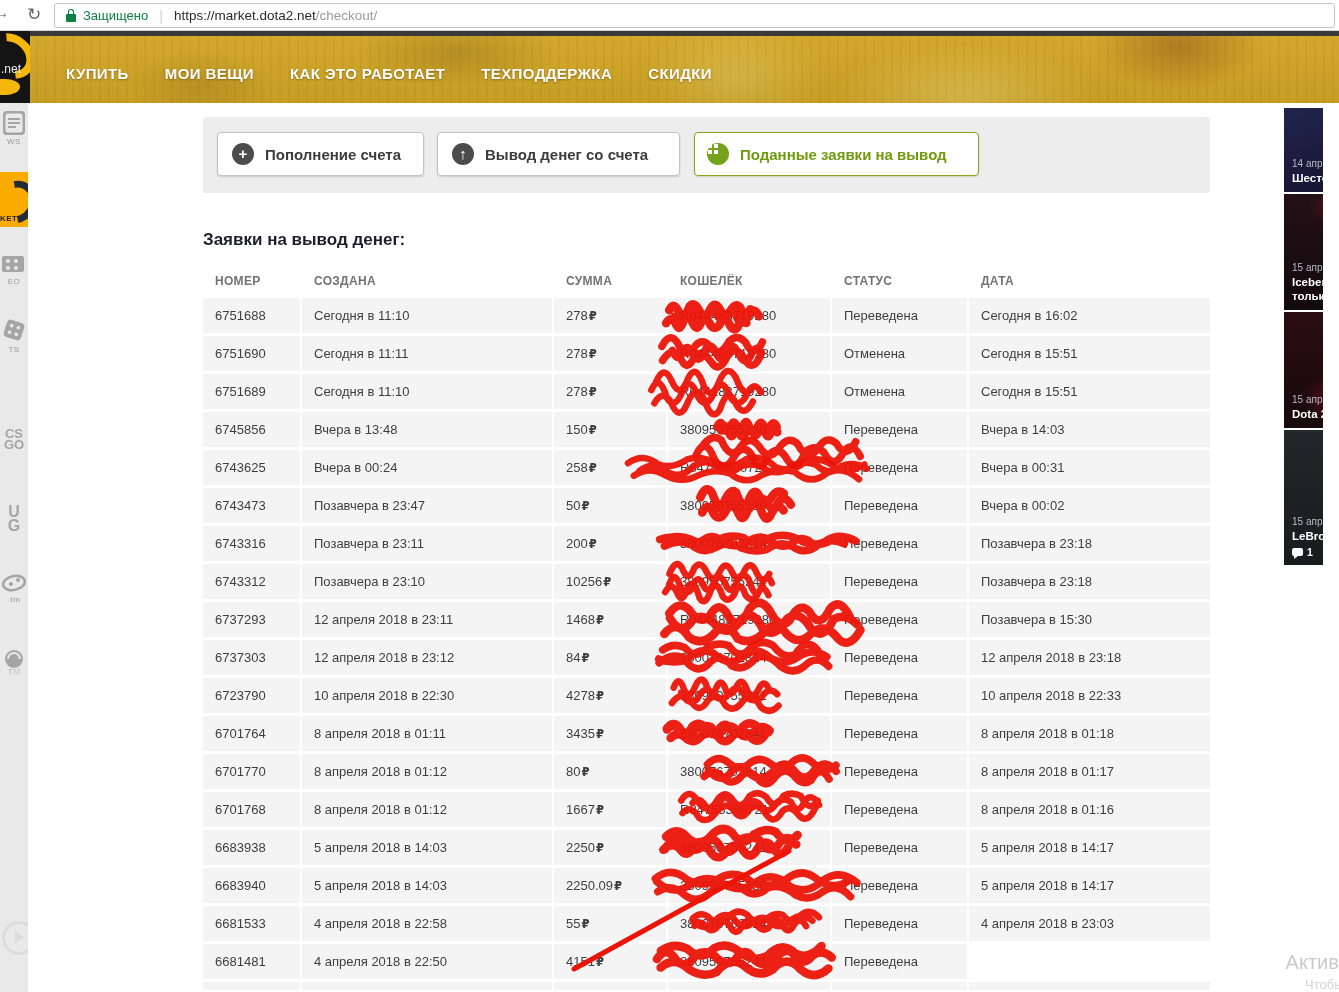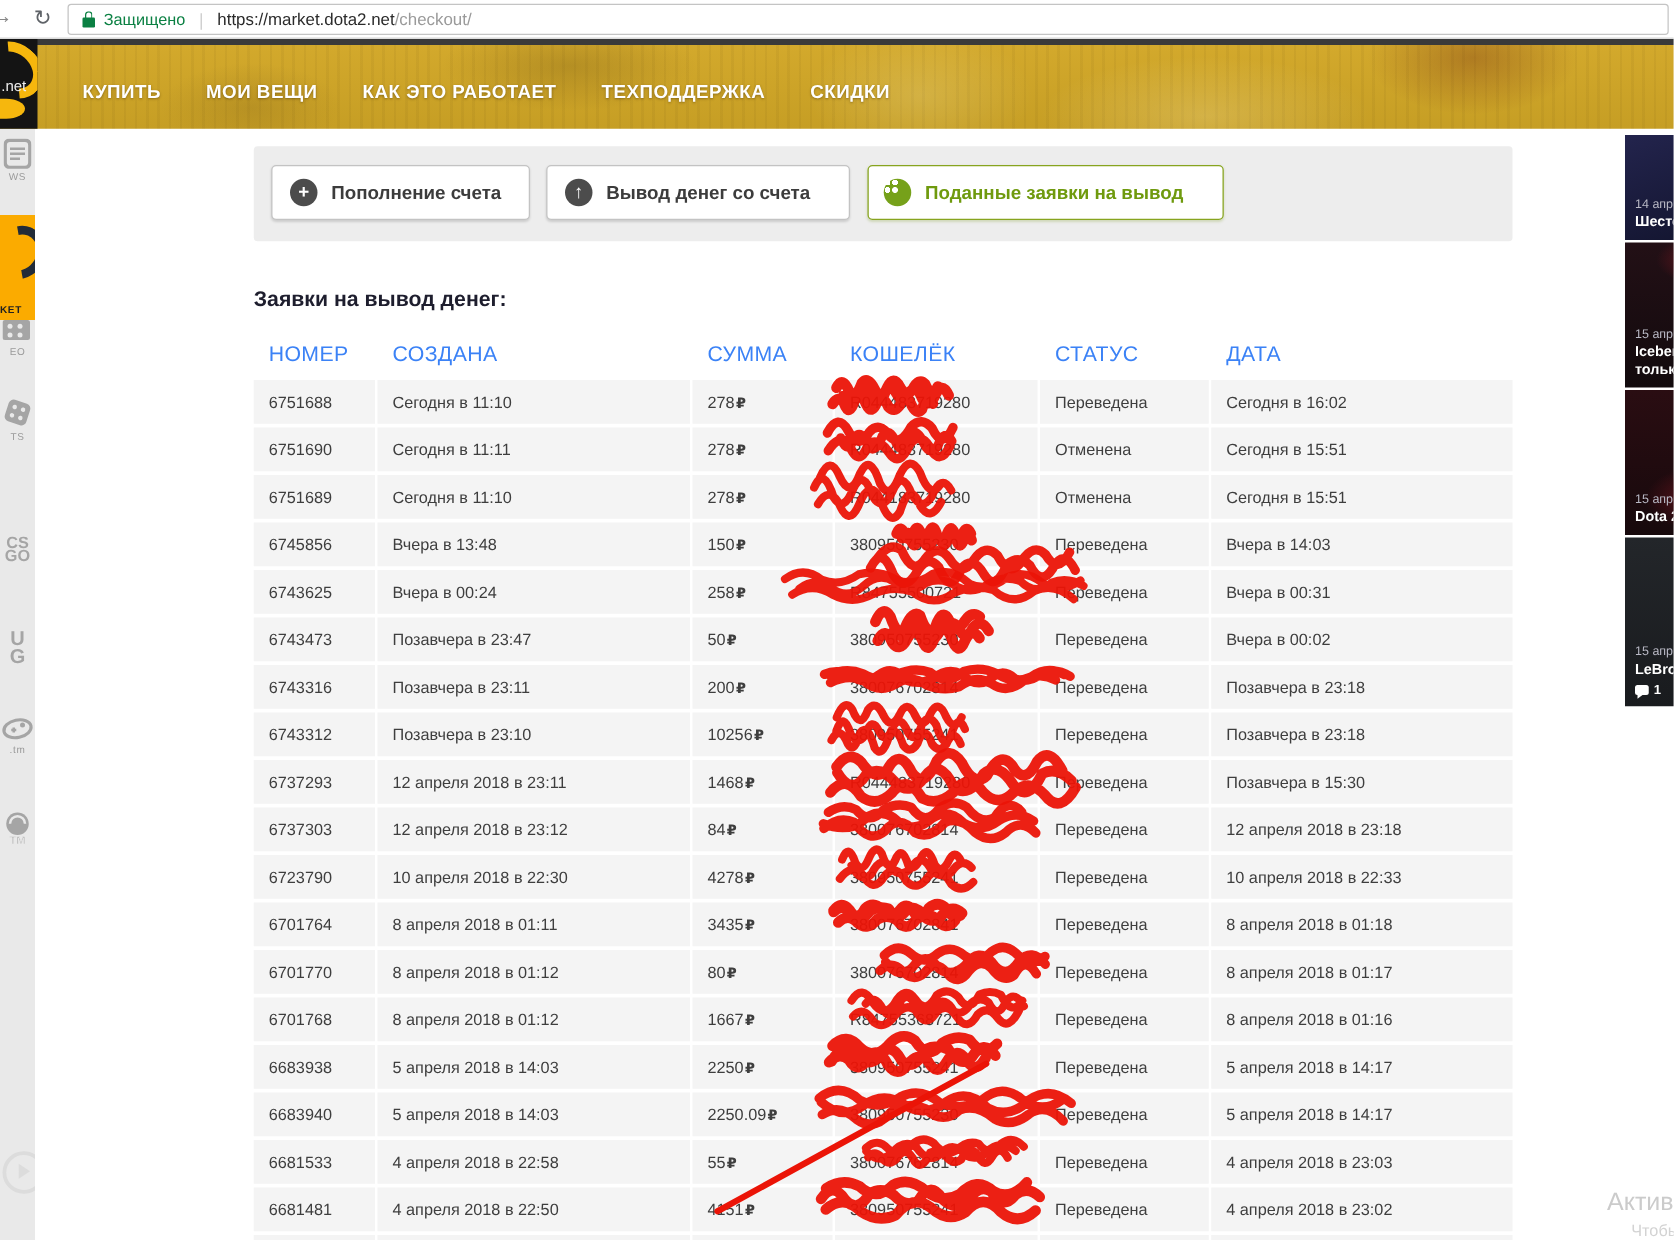--- a/index.html
+++ b/index.html
@@ -40,21 +40,21 @@
   .logo-net{position:absolute;left:1px;top:31px;color:#eee;font-size:12px;}
   .logo-blob{position:absolute;left:-10px;top:48px;width:30px;height:16px;background:#f6b70d;border-radius:40% 60% 60% 40%;}
   .main-nav{position:absolute;left:66px;top:0;height:74px;display:flex;align-items:center;gap:36px;}
   .main-nav .item{color:#fff;font-weight:bold;font-size:15px;letter-spacing:.4px;cursor:pointer;
     text-shadow:0 1px 2px rgba(60,40,0,.45);white-space:nowrap;}
   
   .sidebar{position:absolute;left:0;top:103px;width:28px;bottom:0;background:#e9e9e9;overflow:hidden;z-index:5;}
   .sb-item{position:absolute;left:0;width:28px;text-align:center;color:#9d9d9d;cursor:pointer;}
   .sb-label{display:block;font-size:8px;color:#9a9a9a;letter-spacing:.5px;margin-top:2px;}
   .sb-ico{display:block;margin:0 auto;}
-  .sb-market{position:absolute;left:0;top:69px;width:28px;height:84px;background:#fbab00;overflow:hidden;cursor:pointer;}
+  .sb-market{position:absolute;left:0;top:69px;width:28px;height:55px;background:#fbab00;overflow:hidden;cursor:pointer;}
   .sb-market .swirl{position:absolute;left:-4px;top:8px;width:26px;height:30px;border-radius:50%;
     border:7px solid #222b38;border-left-color:transparent;border-bottom-color:transparent;transform:rotate(35deg);}
   .sb-market .sb-label{color:#222;font-weight:bold;position:absolute;left:0;right:0;bottom:4px;margin:0;}
   .sb-text{font-weight:bold;font-size:13px;line-height:11px;color:#a5a5a5;letter-spacing:0;}
   .sb-faint{position:absolute;left:2px;top:818px;width:34px;height:34px;border:3px solid #dcdcdc;border-radius:50%;box-sizing:border-box;}
   .sb-faint:after{content:"";position:absolute;left:10px;top:7px;border-left:9px solid #dcdcdc;
     border-top:6px solid transparent;border-bottom:6px solid transparent;}
   
   .tabs-wrap{position:absolute;left:203px;top:117px;width:1007px;height:76px;background:#ededed;border-radius:3px;z-index:6;}
   .tab-btn{position:absolute;top:15px;height:44px;background:#fff;border:1px solid #c3c3c3;border-radius:4px;
@@ -68,30 +68,30 @@
   .dots{position:absolute;left:5px;top:5px;width:12px;height:12px;
     background:
      radial-gradient(circle 2.4px at 3px 3px,#fff 95%,transparent),
      radial-gradient(circle 2.4px at 9px 3px,#fff 95%,transparent),
      radial-gradient(circle 2.4px at 3px 9px,#fff 95%,transparent),
      radial-gradient(circle 2.4px at 9px 9px,#fff 95%,transparent);}
   
   .page-title{position:absolute;left:203px;top:230px;font-size:17px;font-weight:bold;color:#1e1e2e;z-index:6;}
   .table{position:absolute;left:203px;top:274px;width:1007px;z-index:6;}
   .thead,.trow{display:grid;grid-template-columns:97px 250px 112px 162px 135px 241px;column-gap:2px;}
-  .hcell{color:#3b82f6;font-weight:normal;font-size:17px;letter-spacing:.3px;padding:0 0 10px 12px;}
+  .hcell{color:#737373;font-weight:bold;font-size:12px;letter-spacing:.3px;padding:0 0 10px 12px;}
   .trow{margin-bottom:3px;}
   .trow .cell{background:#f4f4f4;height:35px;line-height:35px;padding-left:12px;font-size:13px;color:#3e3e3e;
     white-space:nowrap;overflow:hidden;}
   .rub{font-weight:bold;font-size:11.5px;font-family:"DejaVu Sans",sans-serif;margin-left:1px;}
   .trow.partial .cell{height:8px;}
   
   #scribbles{position:absolute;left:0;top:0;width:1339px;height:992px;z-index:8;pointer-events:none;}
   
-  .news-rail{position:absolute;right:0;top:108px;width:39px;overflow:hidden;z-index:6;}
+  .news-rail{position:absolute;right:16px;top:108px;width:39px;overflow:hidden;z-index:6;}
   .news-card{width:160px;position:relative;margin-bottom:2px;cursor:pointer;
     display:flex;flex-direction:column;justify-content:flex-end;padding:7px 8px;box-sizing:border-box;}
   .news-card .date{font-size:10px;color:#b9b9c5;margin-bottom:2px;}
   .news-card .title{font-size:11.5px;font-weight:bold;color:#fff;line-height:14px;}
   .news-card .cmt{display:flex;align-items:center;gap:4px;color:#fff;font-size:10.5px;font-weight:bold;margin-top:3px;}
   .bubble{width:11px;height:8px;background:#fff;border-radius:2px;position:relative;flex:0 0 auto;}
   .bubble:after{content:"";position:absolute;left:2px;bottom:-3px;border-left:4px solid #fff;
     border-bottom:3px solid transparent;}
   .nc1{height:84px;background:radial-gradient(circle 60px at 70% 30%, #4a3a8a, transparent 70%),linear-gradient(160deg,#23244d,#0e1026);}
   .nc2{height:116px;background:radial-gradient(ellipse 90px 35px at 55% 12%, #a01a25, transparent 70%),linear-gradient(#231016,#120a0d);}
@@ -380,21 +380,20 @@
     <div class="cell c-status">Переведена</div>
     <div class="cell c-date">4 апреля 2018 в 23:03</div>
   </div>
 
   <div class="trow">
     <div class="cell c-num">6681481</div>
     <div class="cell c-created">4 апреля 2018 в 22:50</div>
     <div class="cell c-sum"><span class="amt">4151</span><span class="rub">₽</span></div>
     <div class="cell c-wallet">380950755241</div>
     <div class="cell c-status">Переведена</div>
-    <div class="cell c-date">4 апреля 2018 в 23:02</div>
   </div>
 </div>
   <div class="trow partial">
     <div class="cell"></div>
       <div class="cell"></div>
     <div class="cell"></div>
       <div class="cell"></div>
     <div class="cell"></div>
       <div class="cell"></div>
   </div>

